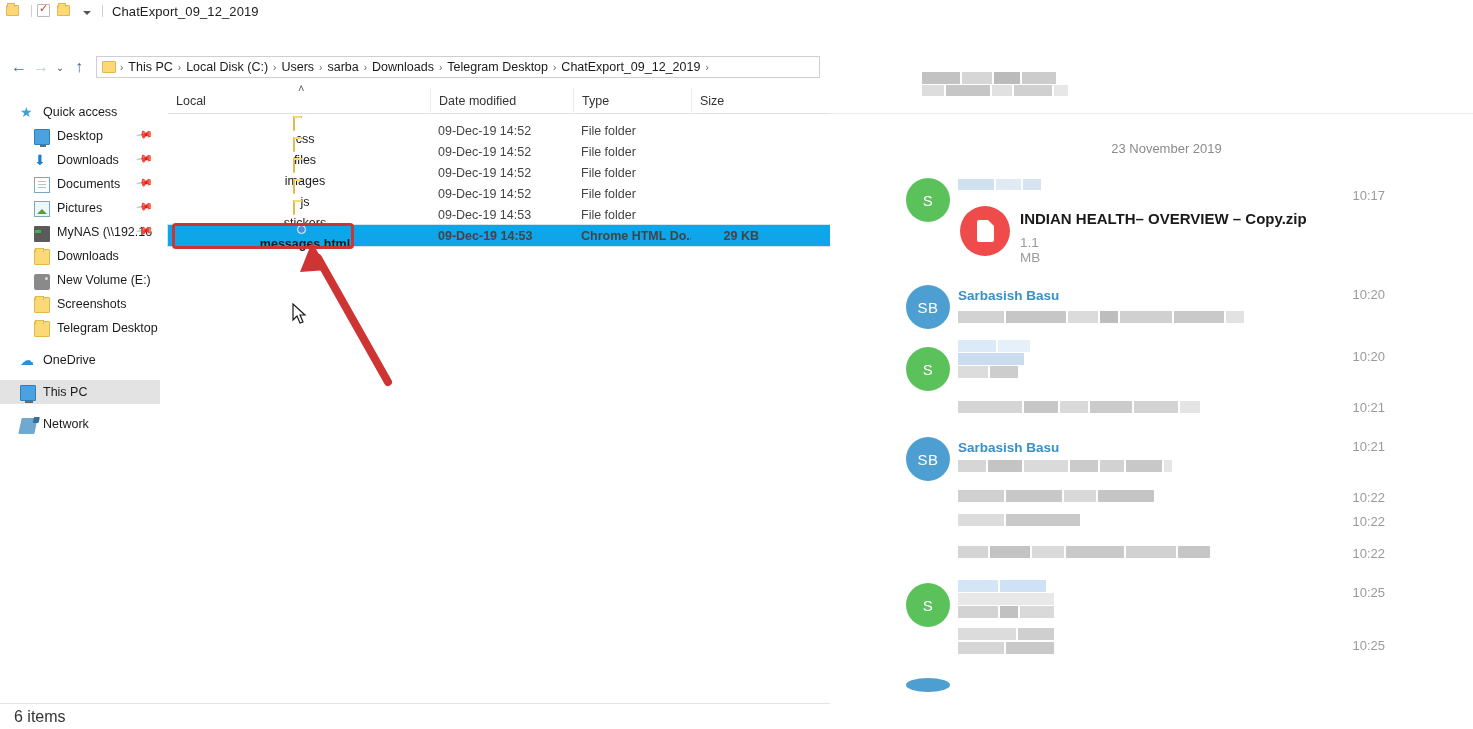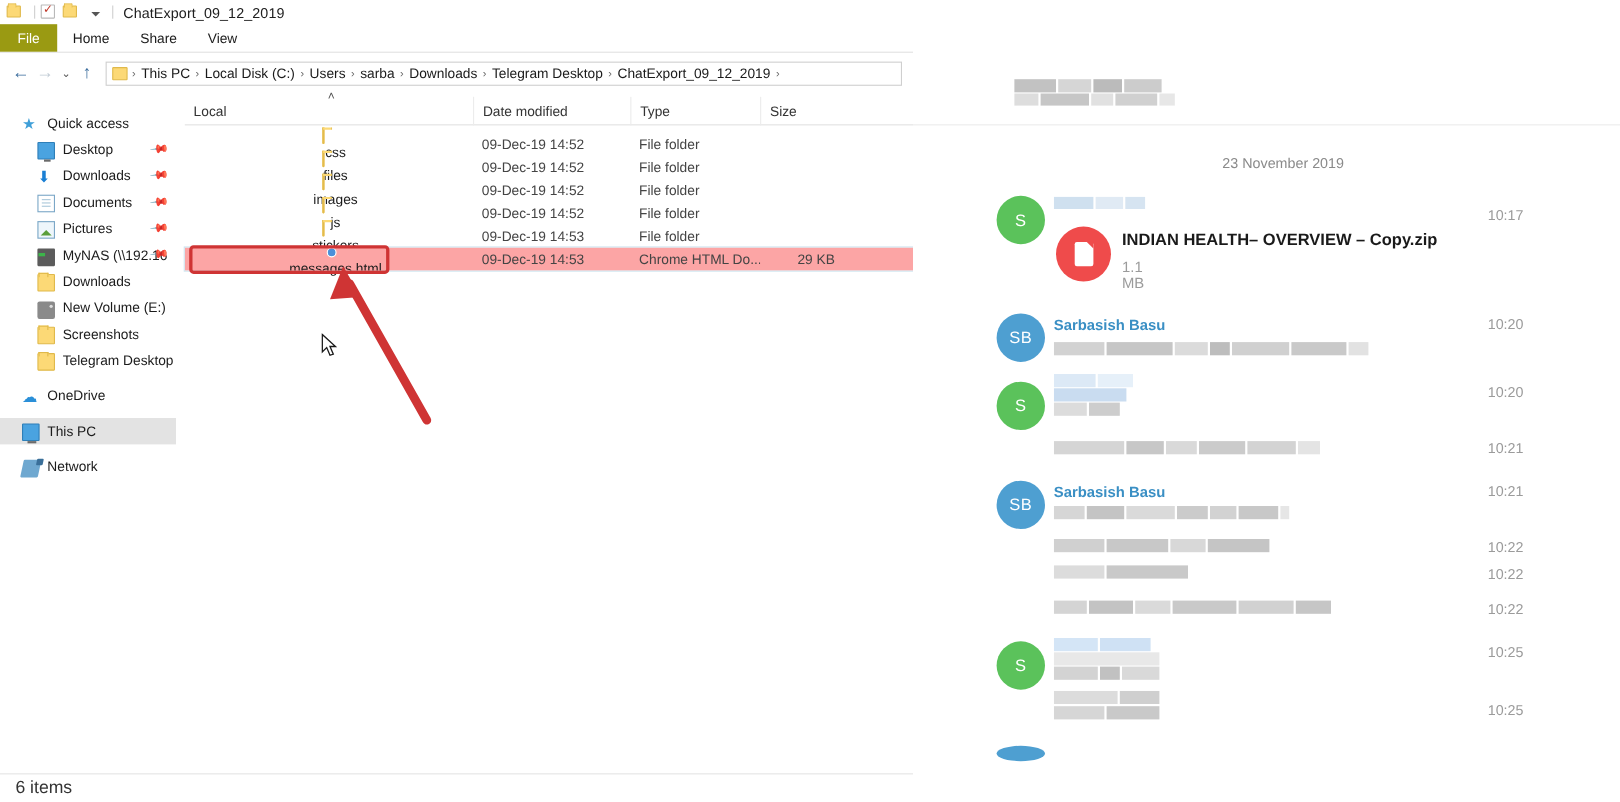--- a/index.html
+++ b/index.html
@@ -142,21 +142,21 @@
   .ic-pc:after { content:""; position:absolute; left:4px; bottom:-3px; width:8px; height:2px; background:#6b6b6b;}
   .ic-net { background:#6fa8d0; height:11px; margin-top:3px; border-radius:1px; transform:skewX(-12deg);}
   .ic-net:after { content:""; position:absolute; right:-2px; top:-1px; width:6px;height:6px;background:#3a6f99;border-radius:1px;}
 
   
   .filelist { position: absolute; left: 168px; top: 120px; width: 662px; }
   .frow {
     height: 21px; display: flex; align-items: center; position: relative;
     font-size: 12.5px; color: #1b1b1b;
   }
-  .frow.selected { background: #fca5a5; outline: 1px solid #cfe5f0; }
+  .frow.selected { background: #0ea5e9; outline: 1px solid #cfe5f0; font-weight: bold; }
   .fcell { padding-left: 8px; overflow: hidden; white-space: nowrap; }
   .f-name { width: 262px; display: flex; align-items: center; padding-left: 12px; flex-direction: column; }
   .f-date { width: 143px; color: #444; }
   .f-type { width: 118px; color: #444; }
   .f-size { width: 78px; color: #444; text-align: right; padding-right: 10px; padding-left:0; }
   .f-ico { width: 16px; height: 16px; margin-right: 8px; position: relative; flex: 0 0 16px; }
   .folder-ico { background:#fcd976; border:1px solid #e2bb4d; height:13px; margin-top:2px; border-radius:1px; }
   .folder-ico:before { content:""; position:absolute; left:0; top:-3px; width:7px; height:4px; background:#fcd976; border:1px solid #e2bb4d; border-bottom:none; border-radius:1px 1px 0 0;}
 
   .chrome-ico { width:15px; height:15px; border-radius:50%; position:relative; overflow:hidden;
@@ -243,26 +243,20 @@
           <div class="qat-check"></div>
         </div>
       <div class="qat-ico">
           <div class="mini-folder"></div>
         </div>
       <div class="qat-caret"></div>
       <div class="qat-sep"></div>
       <div class="title-text">ChatExport_09_12_2019</div>
     </div>
 
-    <div class="ribbon">
-      <div class="tab file">File</div>
-      <div class="tab">Home</div>
-      <div class="tab">Share</div>
-      <div class="tab">View</div>
-    </div>
     <div class="ribbon-body"></div>
 
     <div class="addrbar">
       <div class="nav-btn">←</div>
       <div class="nav-btn disabled">→</div>
       <div class="nav-btn small">⌄</div>
       <div class="nav-btn">↑</div>
       <div class="addr-field">
         <div class="addr-folder"></div>
         <span class="crumb-sep">›</span>

